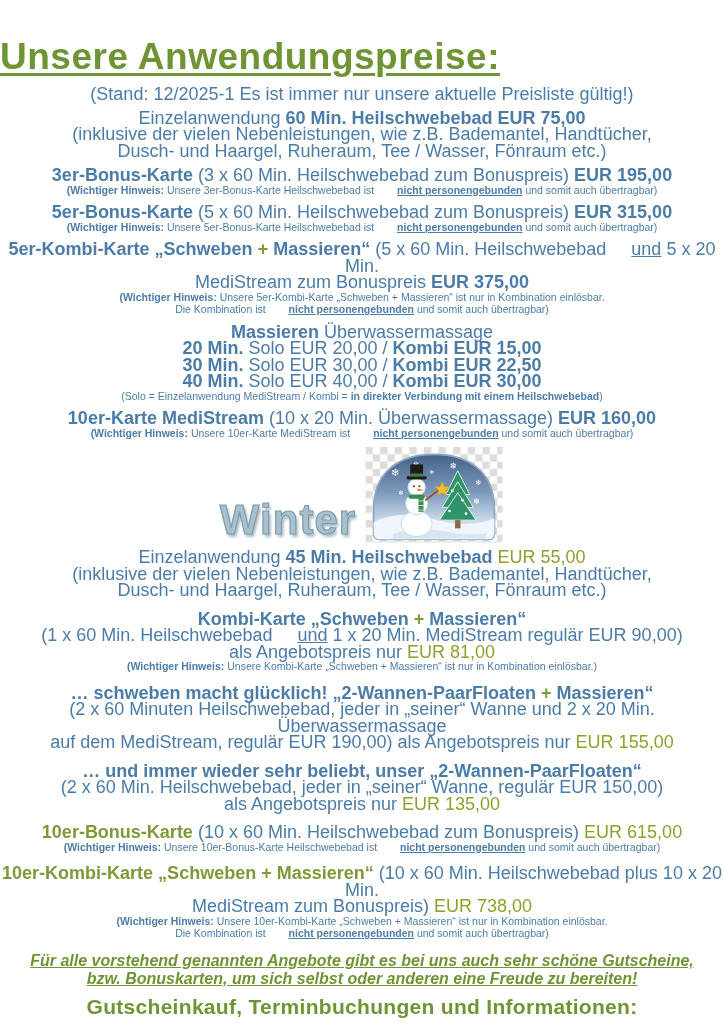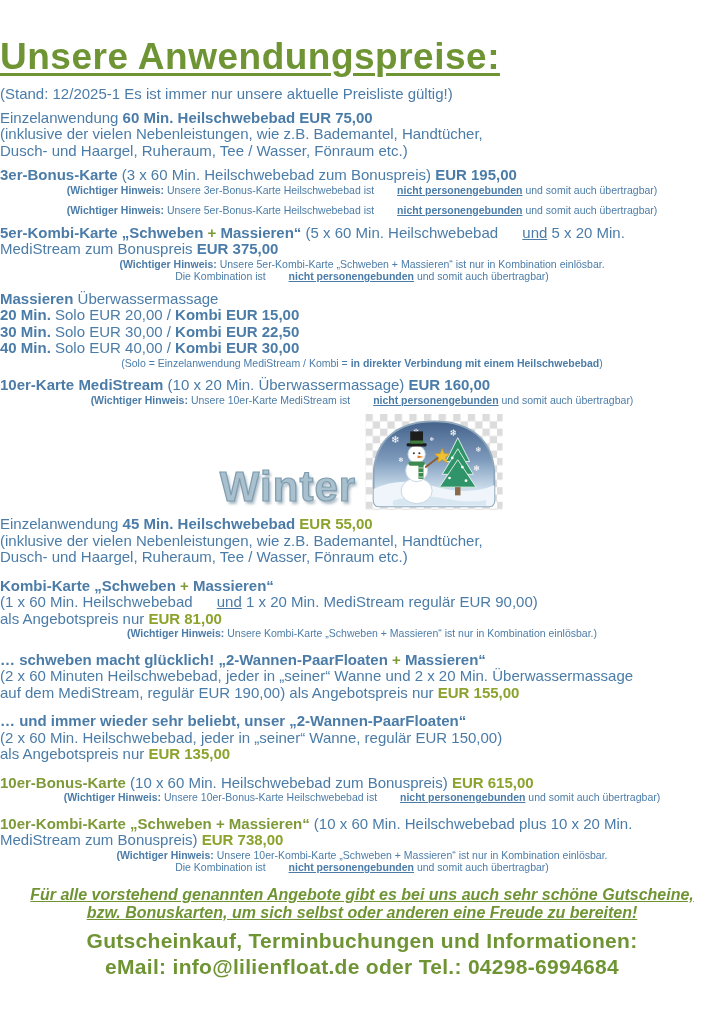--- a/index.html
+++ b/index.html
@@ -14,26 +14,26 @@
     width:724px;height:1024px;background:#ffffff;overflow:hidden;
     font-family:"Liberation Sans", sans-serif;color:var(--body-blue);
   }
   .page{padding-top:26px;}
   h1.title{
     margin:10px auto 9px;text-align:left;color:var(--title-green);
     font-size:37px;line-height:41px;font-weight:bold;
     text-decoration:underline;text-decoration-thickness:3px;text-underline-offset:4px;
     letter-spacing:0.5px;
   }
-  .line{font-size:15px;line-height:16.5px;text-align:left;color:var(--body-blue);}
+  .line{font-size:18px;line-height:16.5px;text-align:center;color:var(--body-blue);}
   .hint{font-size:10.5px;line-height:12.5px;text-align:center;color:var(--body-blue);}
   .b{font-weight:bold;}
   .u{text-decoration:underline;padding-left:20px;}
   .it{font-style:italic;}
-  .price{color:var(--price-green);font-weight:bold;margin-top:20px;}
+  .price{color:var(--price-green);font-weight:normal;margin-top:20px;}
   .olive{color:var(--card-olive);font-weight:bold;}
   .plus{color:var(--card-olive);font-weight:bold;}
   .block{margin-bottom:8px;}
   .block-lg{margin-bottom:12px;}
   .stand{margin-bottom:7px;}
   .banner{
     display:flex;align-items:flex-end;justify-content:center;gap:8px;
     margin:4px 0 6px;
   }
   .banner-word{
@@ -65,20 +65,21 @@
     <div class="line">(inklusive der vielen Nebenleistungen, wie z.B. Bademantel, Handtücher,</div>
     <div class="line">Dusch- und Haargel, Ruheraum, Tee / Wasser, Fönraum etc.)</div>
   </div>
 
   <div class="block">
     <div class="line"><span class="b">3er-Bonus-Karte</span><span> (3 x 60 Min. Heilschwebebad zum Bonuspreis) </span><span class="b">EUR 195,00</span></div>
     <div class="hint"><span class="b">(Wichtiger Hinweis:</span><span> Unsere 3er-Bonus-Karte Heilschwebebad ist </span><span class="b u">nicht personengebunden</span><span> und somit auch übertragbar)</span></div>
   </div>
 
   <div class="block">
+    <div class="line"><span class="b">5er-Bonus-Karte</span><span> (5 x 60 Min. Heilschwebebad zum Bonuspreis) </span><span class="b">EUR 315,00</span></div>
     <div class="hint"><span class="b">(Wichtiger Hinweis:</span><span> Unsere 5er-Bonus-Karte Heilschwebebad ist </span><span class="b u">nicht personengebunden</span><span> und somit auch übertragbar)</span></div>
   </div>
 
   <div class="block">
     <div class="line"><span class="b">5er-Kombi-Karte „Schweben </span><span class="plus">+</span><span class="b"> Massieren“</span><span> (5 x 60 Min. Heilschwebebad </span><span class="u">und</span><span> 5 x 20 Min.</span></div>
     <div class="line"><span>MediStream zum Bonuspreis </span><span class="b">EUR 375,00</span></div>
     <div class="hint"><span class="b">(Wichtiger Hinweis:</span><span> Unsere 5er-Kombi-Karte „Schweben + Massieren“ ist nur in Kombination einlösbar.</span></div>
     <div class="hint"><span>Die Kombination ist </span><span class="b u">nicht personengebunden</span><span> und somit auch übertragbar)</span></div>
   </div>
 

